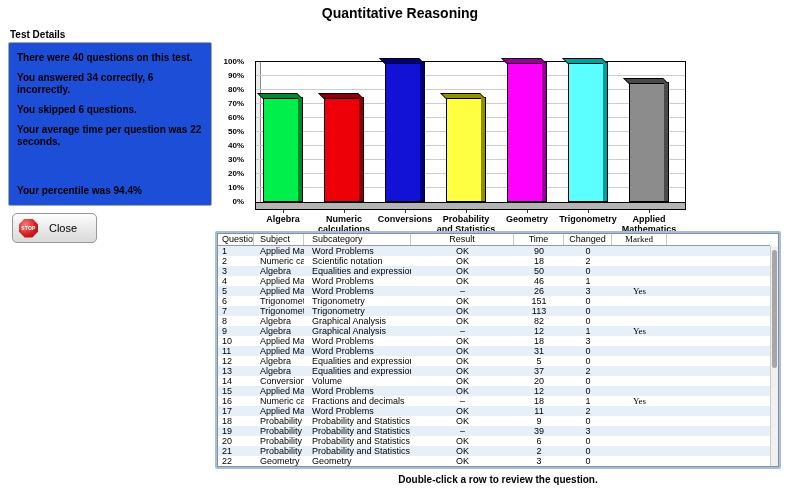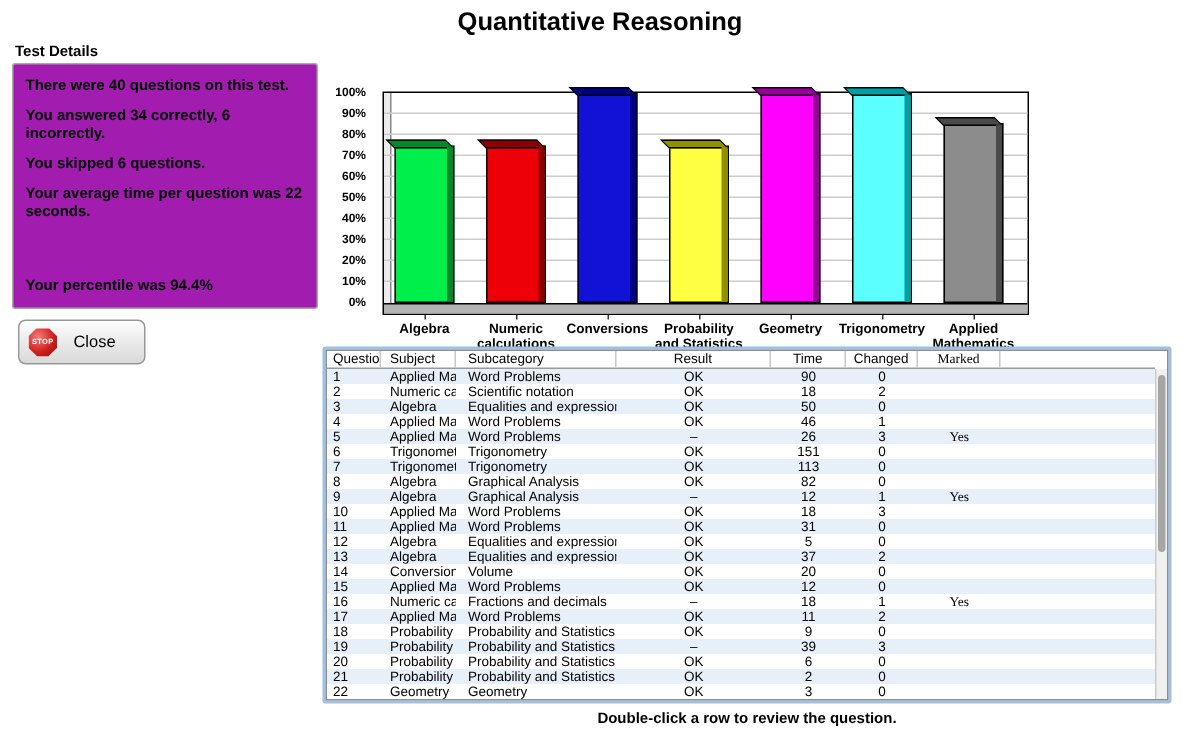--- a/index.html
+++ b/index.html
@@ -1,26 +1,26 @@
 <!DOCTYPE html>
 <html><head>
 <meta charset="utf-8">
 <style>
   html,body{margin:0;padding:0;background:#fff;}
   #app{position:relative;width:800px;height:500px;background:#fff;overflow:hidden;
        font-family:"Liberation Sans",sans-serif;color:#000;}
 
   
   .page-title{position:absolute;top:5px;left:0;width:800px;text-align:center;
-              font-size:17px;font-weight:bold;}
+              font-size:14px;font-weight:bold;}
 
   
   .details-label{position:absolute;left:10px;top:29px;font-size:10px;font-weight:bold;}
   .details-box{position:absolute;left:8px;top:42px;width:204px;height:164px;
-               border:1px solid #a8a8a8;border-radius:2px;background:#a21caf;
+               border:1px solid #a8a8a8;border-radius:2px;background:#1d4ed8;
                box-sizing:border-box;padding:9px 8px 8px 8px;
                display:flex;flex-direction:column;font-size:10px;font-weight:bold;line-height:1.2;}
   .details-box p{margin:0 0 8px 0;}
   .details-spacer{flex:1;}
   .details-box p.score{margin:0 0 9px 0;}
   .details-box p.last{margin:0;}
 
   
   .close-btn{position:absolute;left:12px;top:213px;width:85px;height:30px;
              border:1px solid #979797;border-radius:5px;

